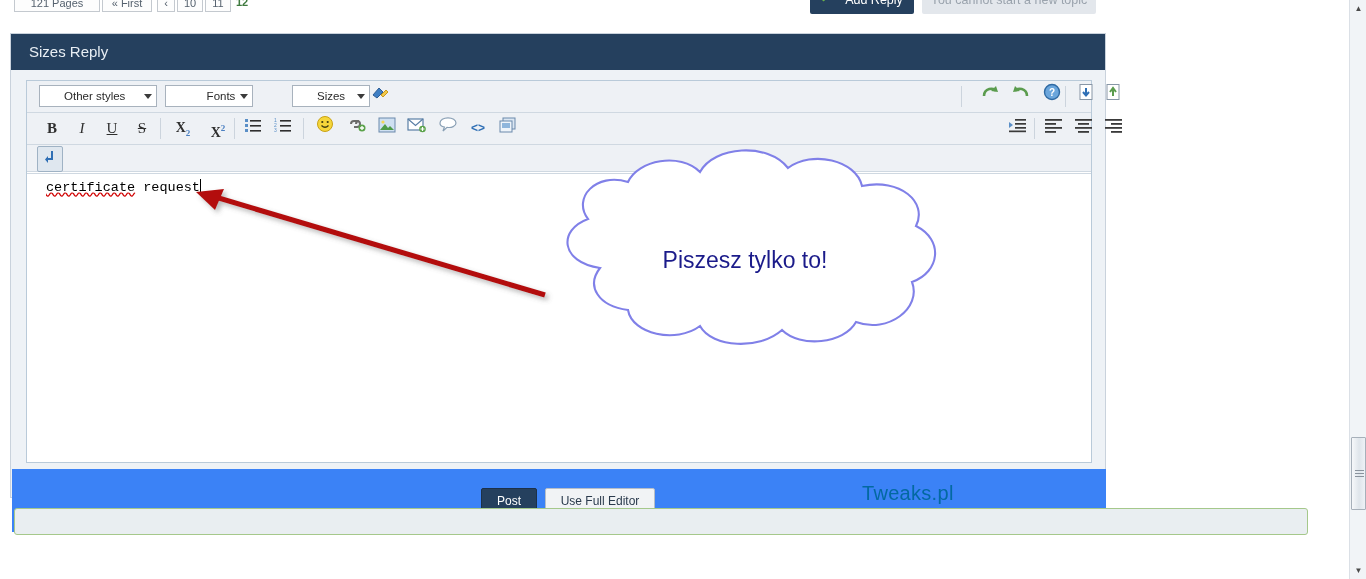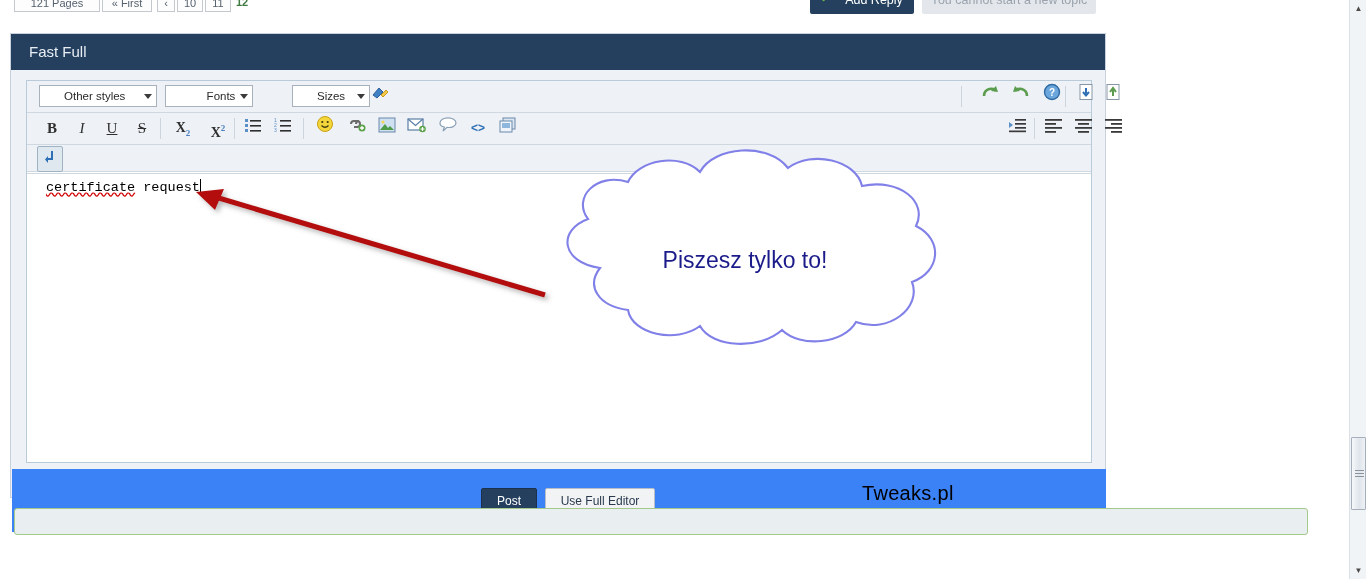--- a/index.html
+++ b/index.html
@@ -181,21 +181,21 @@
     background: #f1f3f5; color: #2a3a4c;
     font-size: 12px; line-height: 24px; text-align: center;
     border: 1px solid #b6bec7;
     border-radius: 2px;
     box-sizing: border-box;
   }
 
   
   .watermark {
     position: absolute; left: 862px; top: 482px;
-    font-size: 20px; color: #000000;
+    font-size: 20px; color: #0369a1;
     letter-spacing: 0.3px;
   }
 
   
   .greenbar {
     position: absolute; left: 14px; top: 508px; width: 1294px; height: 27px;
     background: #e9eef1;
     border: 1px solid #a5c88b;
     border-radius: 3px;
     box-sizing: border-box;
@@ -245,21 +245,21 @@
     <div class="pagecur">12</div>
   </div>
 
   <div class="topbtn-addreply">
     <span class="rpico">↶</span>
     <span>Add Reply</span>
   </div>
   <div class="topbtn-newtopic">You cannot start a new topic</div>
 
   <div class="panel">
-    <div class="panel-header">Fast Full</div>
+    <div class="panel-header">Sizes Reply</div>
 
     <div class="editor">
 
       <div class="tbrow r1">
         <div class="sel s1">
           <span>Other styles</span>
           <span class="arrow"></span>
         </div>
         <div class="sel s2">
           <span>Fonts</span>

